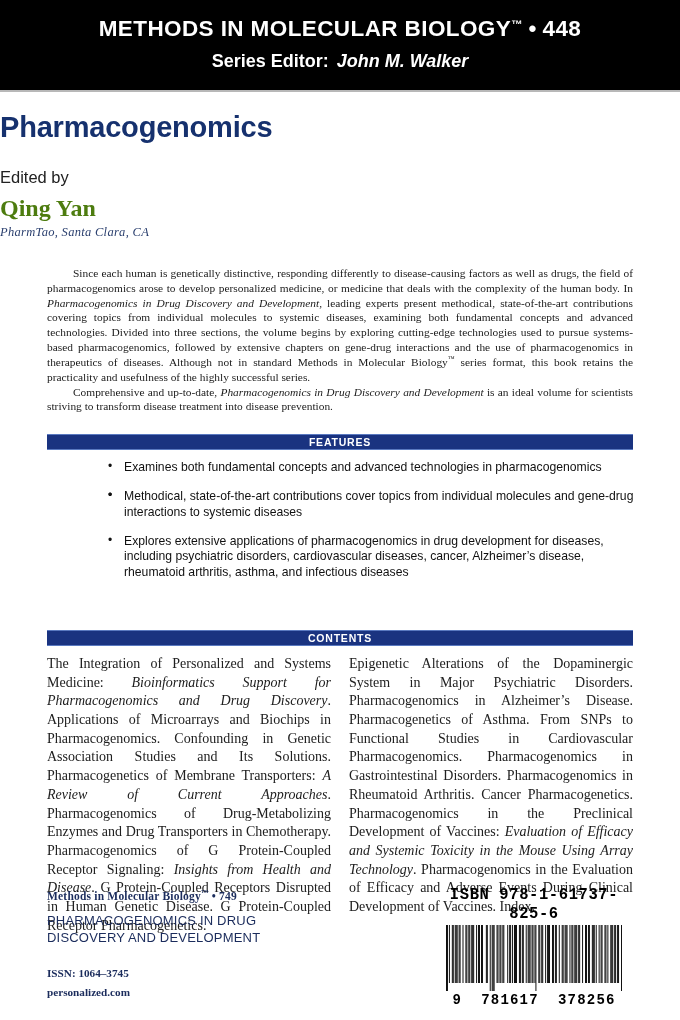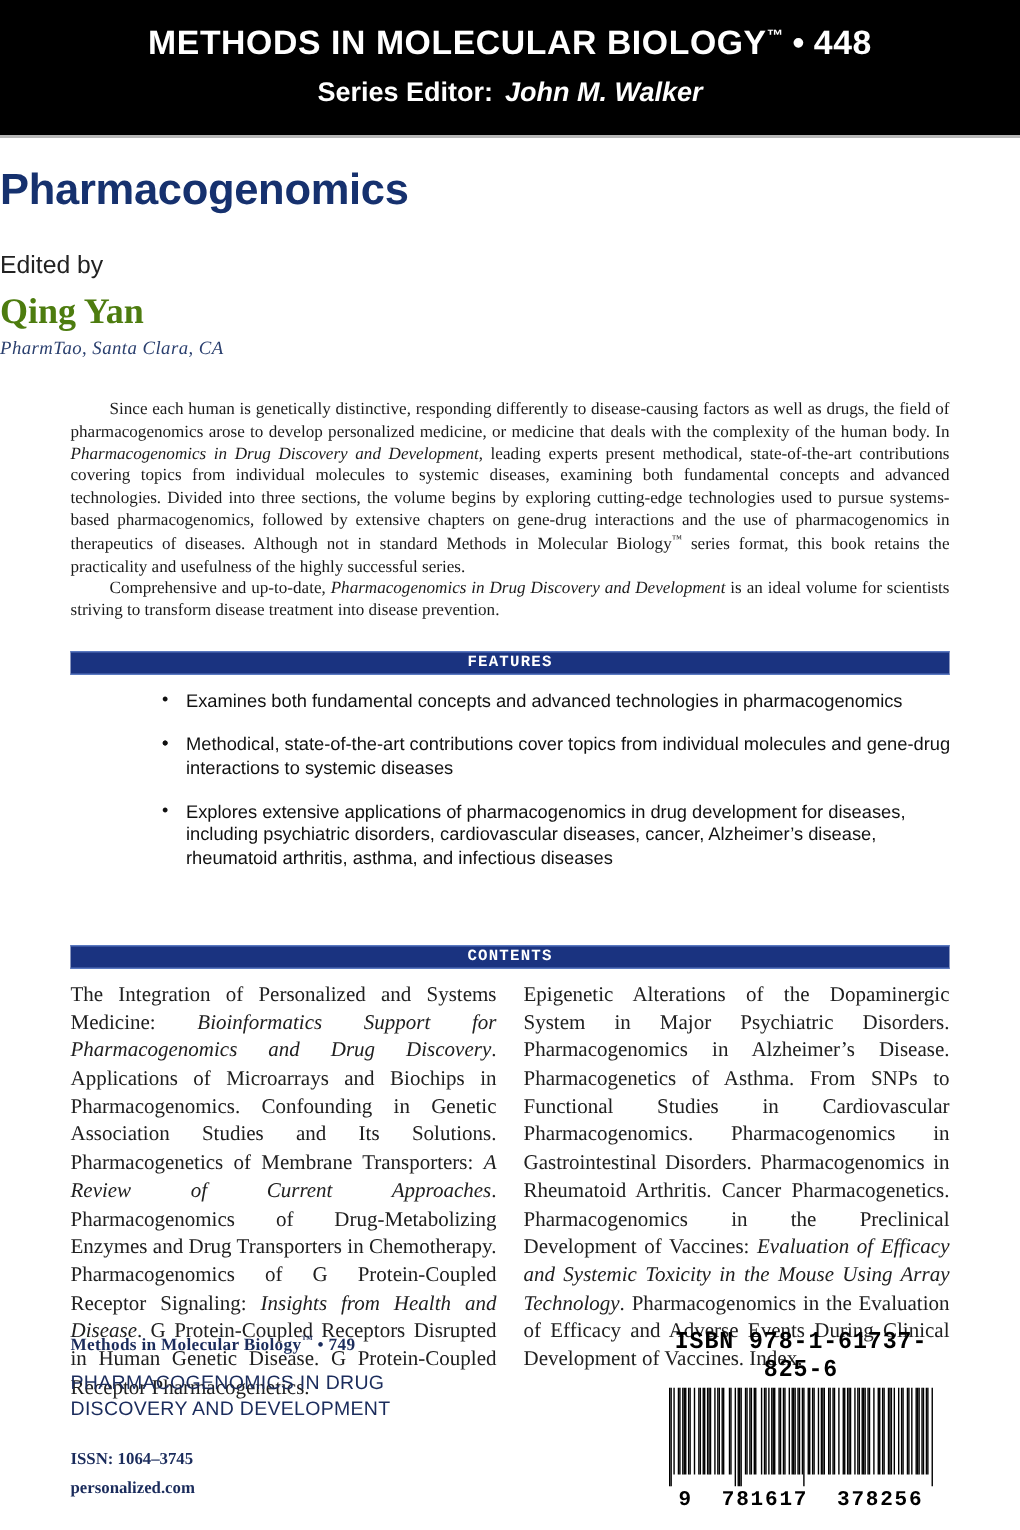--- a/index.html
+++ b/index.html
@@ -128,21 +128,21 @@
   .section-bar {
     position: absolute;
     left: 47px;
     width: 586px;
     height: 16px;
     background: #1a3380;
     border-top: 1px solid #5a79c0;
     border-bottom: 1px solid #5a79c0;
     box-sizing: border-box;
     color: #ffffff;
-    font-family: Liberation Mono, monospace;
+    font-family: Liberation Sans, sans-serif;
     font-weight: bold;
     font-size: 10.5px;
     letter-spacing: 0.8px;
     text-align: center;
     line-height: 15px;
   }
   #features-bar { top: 434px; }
   #contents-bar { top: 630px; }
 
   

